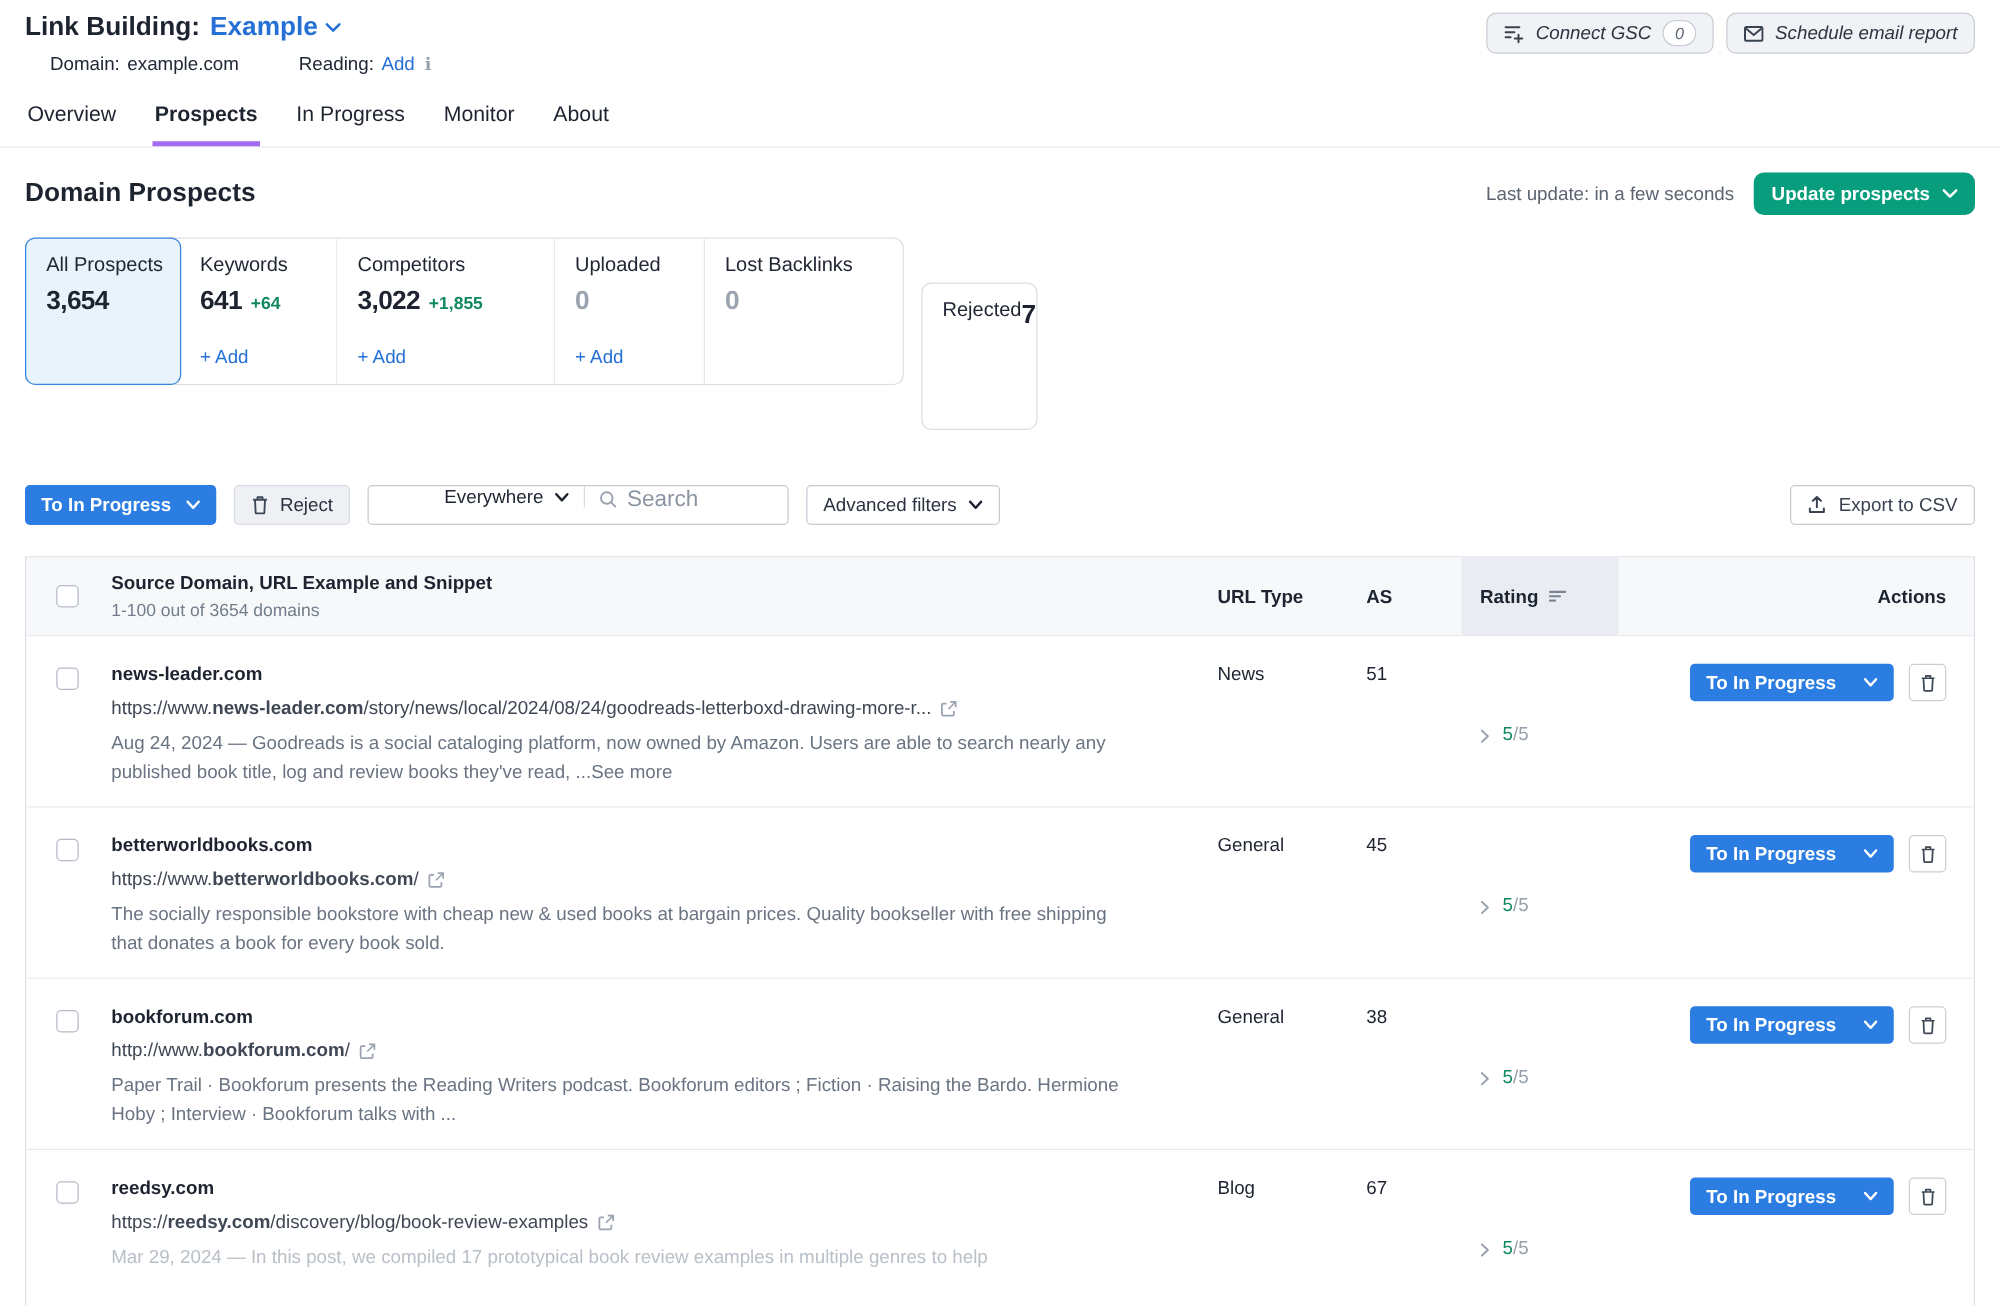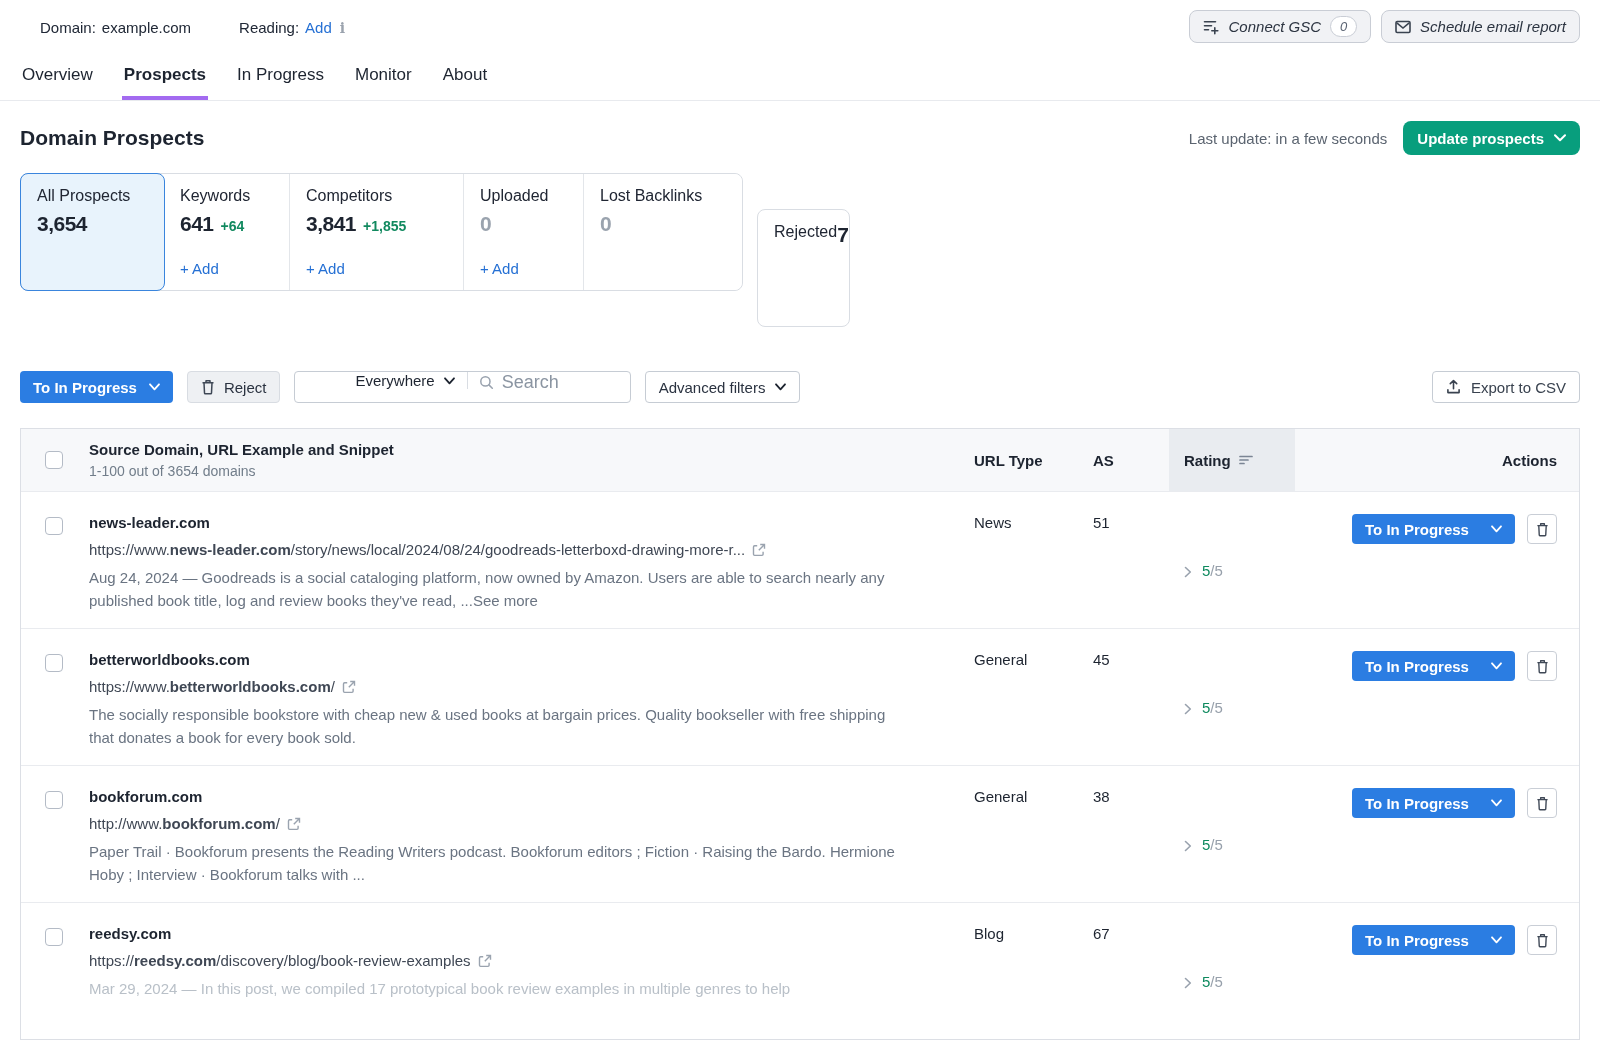--- a/index.html
+++ b/index.html
@@ -42,21 +42,21 @@
   .card-cell:last-child { border-right:none; border-top-right-radius:8px; border-bottom-right-radius:8px; }
   .card-cell.selected { background:#e8f3fc; border:1px solid #3a85dd; border-radius:8px; margin:-1px; z-index:1; }
   .card-label { font-size:16px; color:#202633; margin-bottom:7px; white-space:nowrap; }
   .num-row { display:flex; align-items:baseline; gap:7px; }
   .card-value { font-size:21px; font-weight:bold; letter-spacing:-0.5px; }
   .card-value.muted { color:#9aa3ae; }
   .card-delta { font-size:14px; color:#11895f; font-weight:bold; }
   .card-add { margin-top:auto; font-size:15px; color:#2570d4; cursor:pointer; }
   .card-standalone { border:1px solid #d9dde3; border-radius:8px; height:118px; width:93px;
     padding:13px 16px; display:flex; flex-direction:row; cursor:pointer;margin-top:36px; }
-  .w-allp{width:145px;} .w-kw{width:126px;} .w-comp{width:174px;} .w-upl{width:120px;} .w-lost{width:158px;}
+  .w-allp{width:125px;} .w-kw{width:126px;} .w-comp{width:174px;} .w-upl{width:120px;} .w-lost{width:158px;}
 
   
   .toolbar { display:flex; align-items:center; gap:14px; margin:44px 20px 0 20px; }
   .btn-blue { height:32px; background:#2b7de2; color:#fff; border:none; border-radius:4px; padding:0 13px;
     font-size:15px; font-weight:bold; display:inline-flex; align-items:center; gap:12px; cursor:pointer; font-family:inherit; }
   .btn-light { height:32px; background:#eef0f3; color:#2a3240; border:1px solid #d8dce2; border-radius:4px; padding:0 13px;
     font-size:15px; display:inline-flex; align-items:center; gap:9px; cursor:pointer; font-family:inherit; }
   .search-combo { display:flex; align-items:flex-start; height:32px; border:1px solid #c6ccd4; border-radius:4px; background:#fff;padding-left:48px; }
   .combo-left { display:flex; align-items:center; gap:9px; padding:0 12px; font-size:15px; color:#1d2430;
     border-right:1px solid #d9dde3; cursor:pointer; }
@@ -102,20 +102,31 @@
     display:inline-flex; align-items:center; justify-content:center; color:#3f4856; cursor:pointer; }
   svg { display:block; }
 </style>
 </head>
 <body>
 
 <div class="page">
 
   <div class="top-header">
     <div>
+      <div class="title-line">
+        <span>Link Building:</span>
+        <span class="project-link">
+          <span>Example</span>
+          <span>
+            <svg width="13" height="9" viewBox="0 0 13 9">
+                <path d="M1.5 1.5l5 5 5-5" fill="none" stroke="#2570d4" stroke-width="2" stroke-linecap="round" stroke-linejoin="round"></path>
+              </svg>
+          </span>
+        </span>
+      </div>
       <div class="sub-row">
         <div class="sub-item">
           <span>Domain:</span>
           <span>example.com</span>
         </div>
         <div class="sub-item">
           <span>Reading:</span>
           <span class="link-blue">Add</span>
           <span class="info-i">i</span>
         </div>
@@ -181,21 +192,21 @@
         <div class="card-label">Keywords</div>
         <div class="num-row">
           <span class="card-value">641</span>
           <span class="card-delta">+64</span>
         </div>
         <div class="card-add">+ Add</div>
       </div>
       <div class="card-cell w-comp">
         <div class="card-label">Competitors</div>
         <div class="num-row">
-          <span class="card-value">3,841</span>
+          <span class="card-value">3,022</span>
           <span class="card-delta">+1,855</span>
         </div>
         <div class="card-add">+ Add</div>
       </div>
       <div class="card-cell w-upl">
         <div class="card-label">Uploaded</div>
         <div class="num-row">
             <span class="card-value muted">0</span>
           </div>
         <div class="card-add">+ Add</div>

